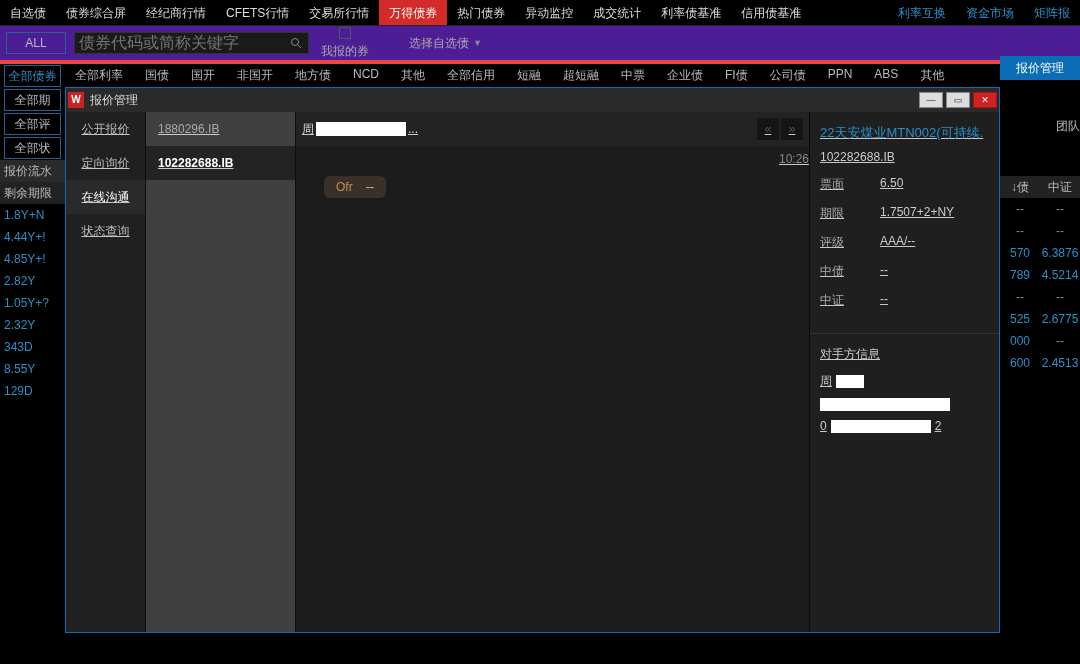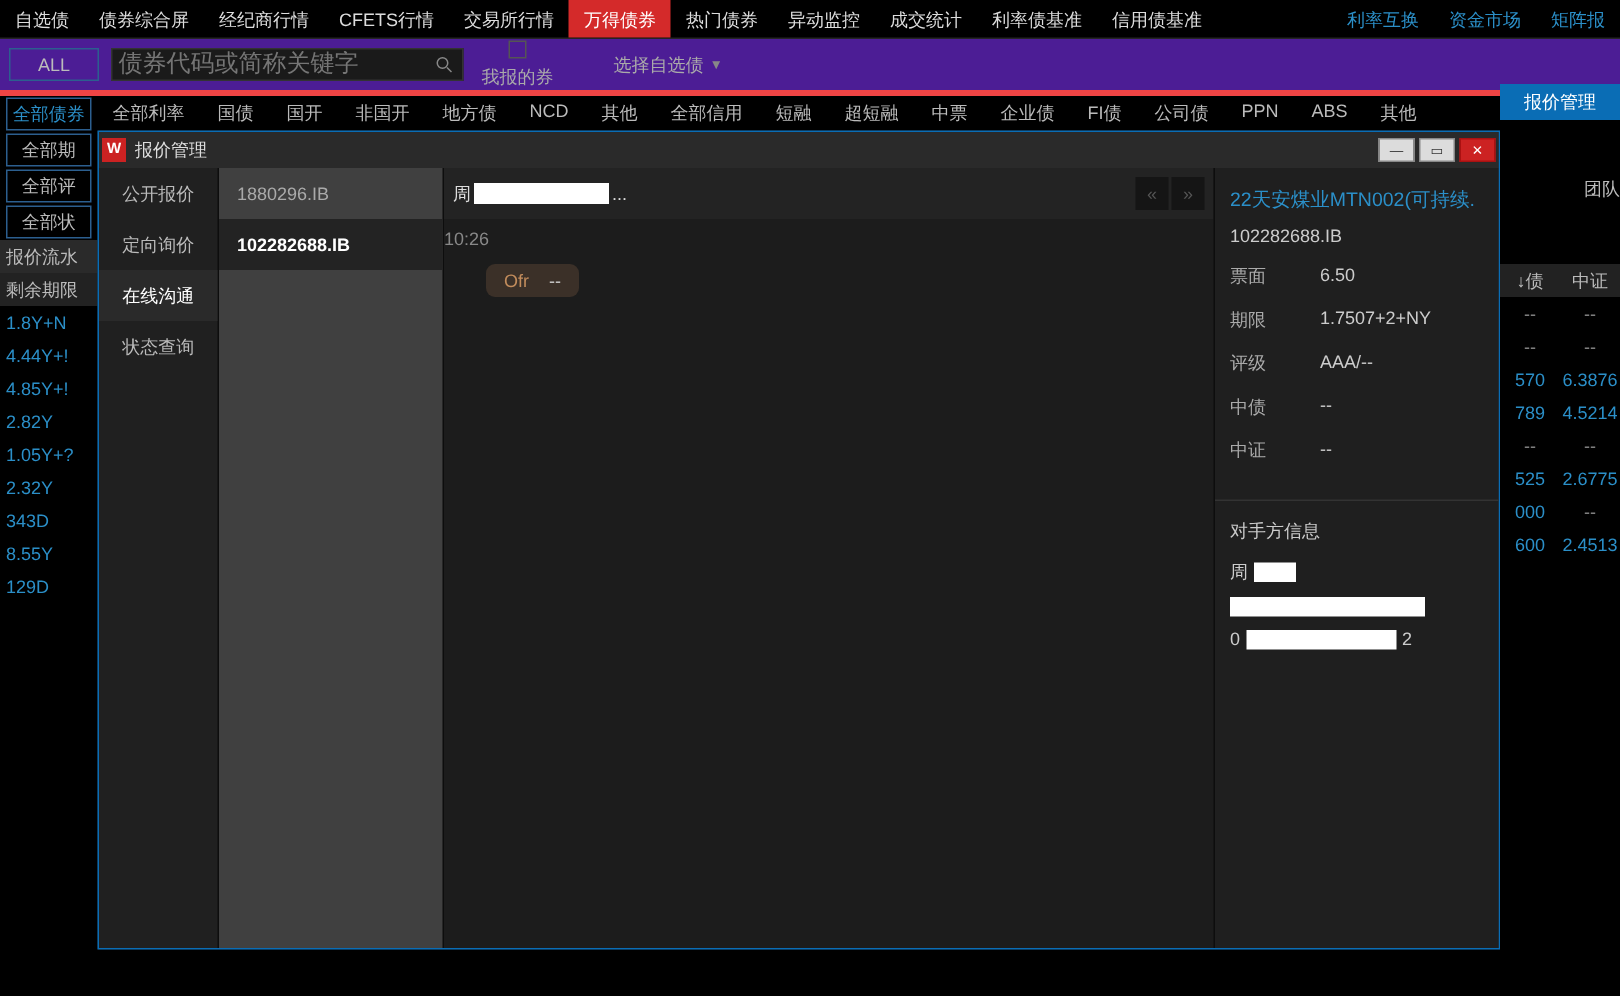--- a/index.html
+++ b/index.html
@@ -43,38 +43,38 @@
   .rightstub .row .dash { color:#888; }
   .teamlabel { position:absolute; right:0; top:118px; color:#bbb; }
   
   .modal { position:absolute; left:65px; top:87px; width:935px; height:546px; background:#1a1a1a; border:1px solid #0a6db5; display:flex; flex-direction:column; }
   .modal-title { height:24px; background:#2a2a2a; display:flex; align-items:center; padding:0 2px; }
   .modal-title .logo { width:16px; height:16px; background:#c22; color:#fff; font-size:10px; text-align:center; line-height:16px; margin-right:6px; font-weight:bold;}
   .modal-title .txt { color:#ddd; }
   .modal-title .sp { flex:1; }
   .modal-title .wbtn { width:24px; height:16px; border:1px solid #888; margin-left:3px; background:#dcdcdc; display:flex; align-items:center; justify-content:center; font-size:9px; color:#333;}
   .modal-title .wbtn.close { background:#c22; color:#fff; border-color:#a11;}
-  .modal-body { flex:1; display:flex; min-height:0;}
+  .modal-body { flex:1; display:flex; min-height:0;text-decoration:underline;}
   
   .mnav { width:80px; background:#202020; border-right:1px solid #0d0d0d; }
   .mnav .it { height:34px; line-height:34px; text-align:center; color:#bbb; cursor:pointer; }
   .mnav .it.active { color:#fff; background:#2a2a2a;}
   
   .mlist { width:150px; background:#404040; border-right:1px solid #0d0d0d; }
   .mlist .it { height:34px; line-height:34px; padding-left:12px; color:#aaa; cursor:pointer; }
   .mlist .it.active { color:#fff; background:#232323; font-weight:bold;}
   
   .mcenter { flex:1; display:flex; flex-direction:column; background:#1c1c1c; min-width:0;}
   .mcenter .chdr { height:34px; display:flex; align-items:center; padding:0 6px; background:#232323; }
   .mcenter .chdr .name { color:#ddd; display:flex; align-items:center; gap:2px;}
   .mcenter .chdr .name .mask { width:90px; height:14px; background:#fff; }
   .mcenter .chdr .spc{flex:1;}
   .mcenter .chdr .navarr { width:22px; height:22px; background:#151515; color:#555; text-align:center; line-height:22px; margin-left:2px;}
   .mcenter .chat { flex:1; position:relative; }
-  .mcenter .chat .time { text-align:left; color:#888; padding:6px 0; }
+  .mcenter .chat .time { text-align:right; color:#888; padding:6px 0; }
   .mcenter .chat .bubble { background:#3b3028; color:#ccc; border-radius:6px; padding:4px 12px; display:inline-block; margin:4px 0 0 28px; position:relative;}
   .mcenter .chat .bubble .lbl { color:#c28c5c; margin-right:10px;}
   .mcenter .bidarea { border-top:1px solid #333; padding:14px 10px 12px 10px; }
   .bidrow{ display:flex; align-items:center; gap:8px; margin-bottom:12px;}
   .bidrow .lab{ color:#ccc; width:30px;}
   .bidrow .inp { height:22px; border:1px solid #555; background:#111; width:85px; }
   .bidrow .inp.sm{ width:28px; text-align:center; color:#999; line-height:20px;}
   .bidrow .unit{ color:#ccc; }
   .bidrow .plus{ width:20px; height:20px; border:1px solid #888; color:#ccc; text-align:center; line-height:18px; margin-left:10px;}
   .remark { display:flex; gap:20px; margin-bottom:12px; align-items:center;}

